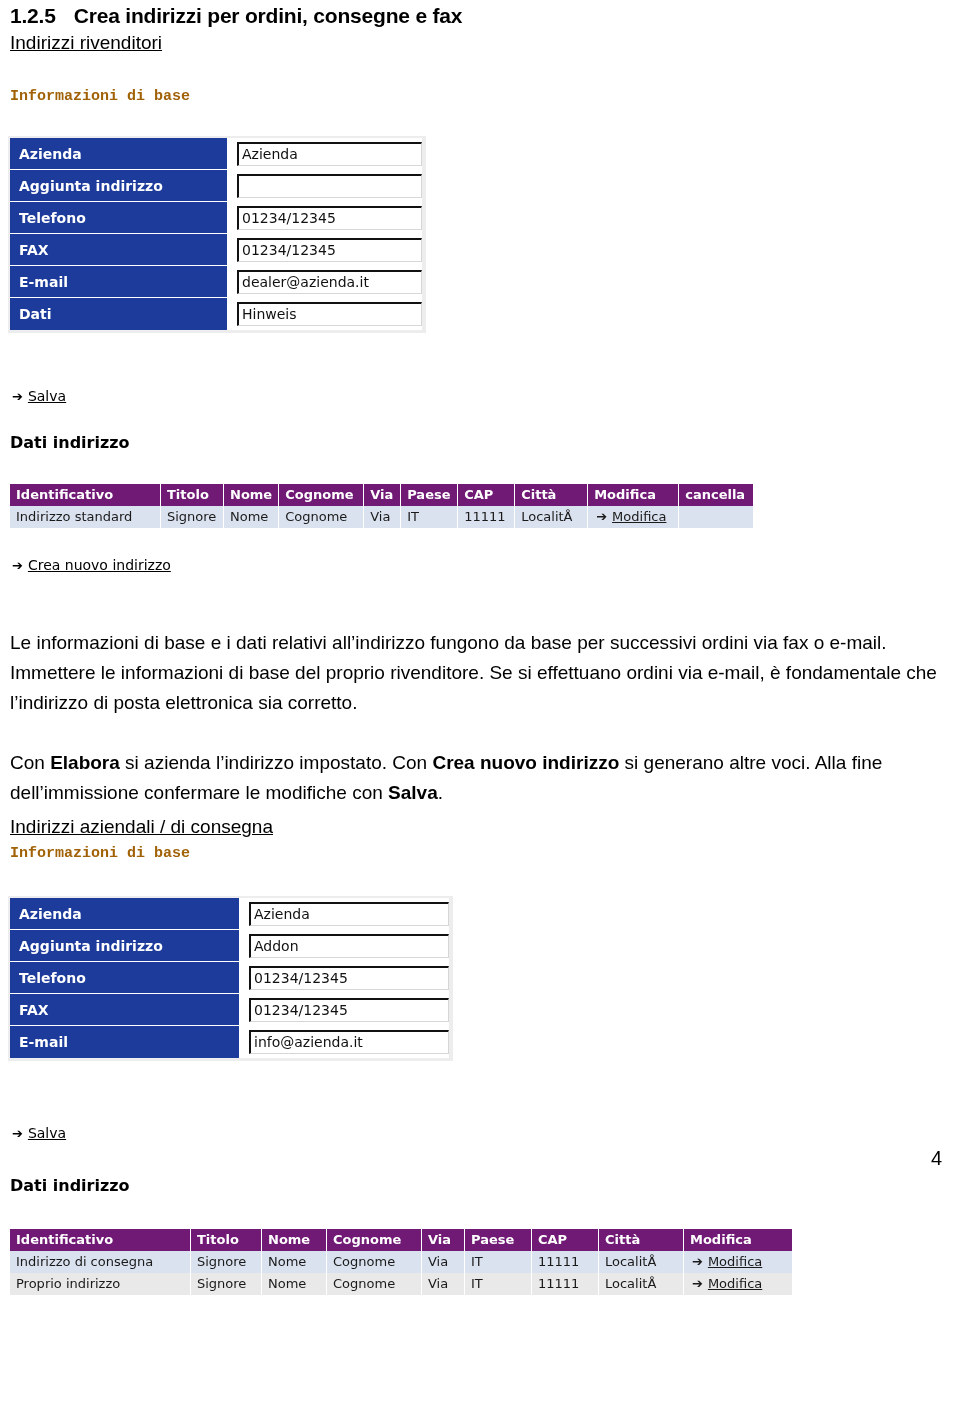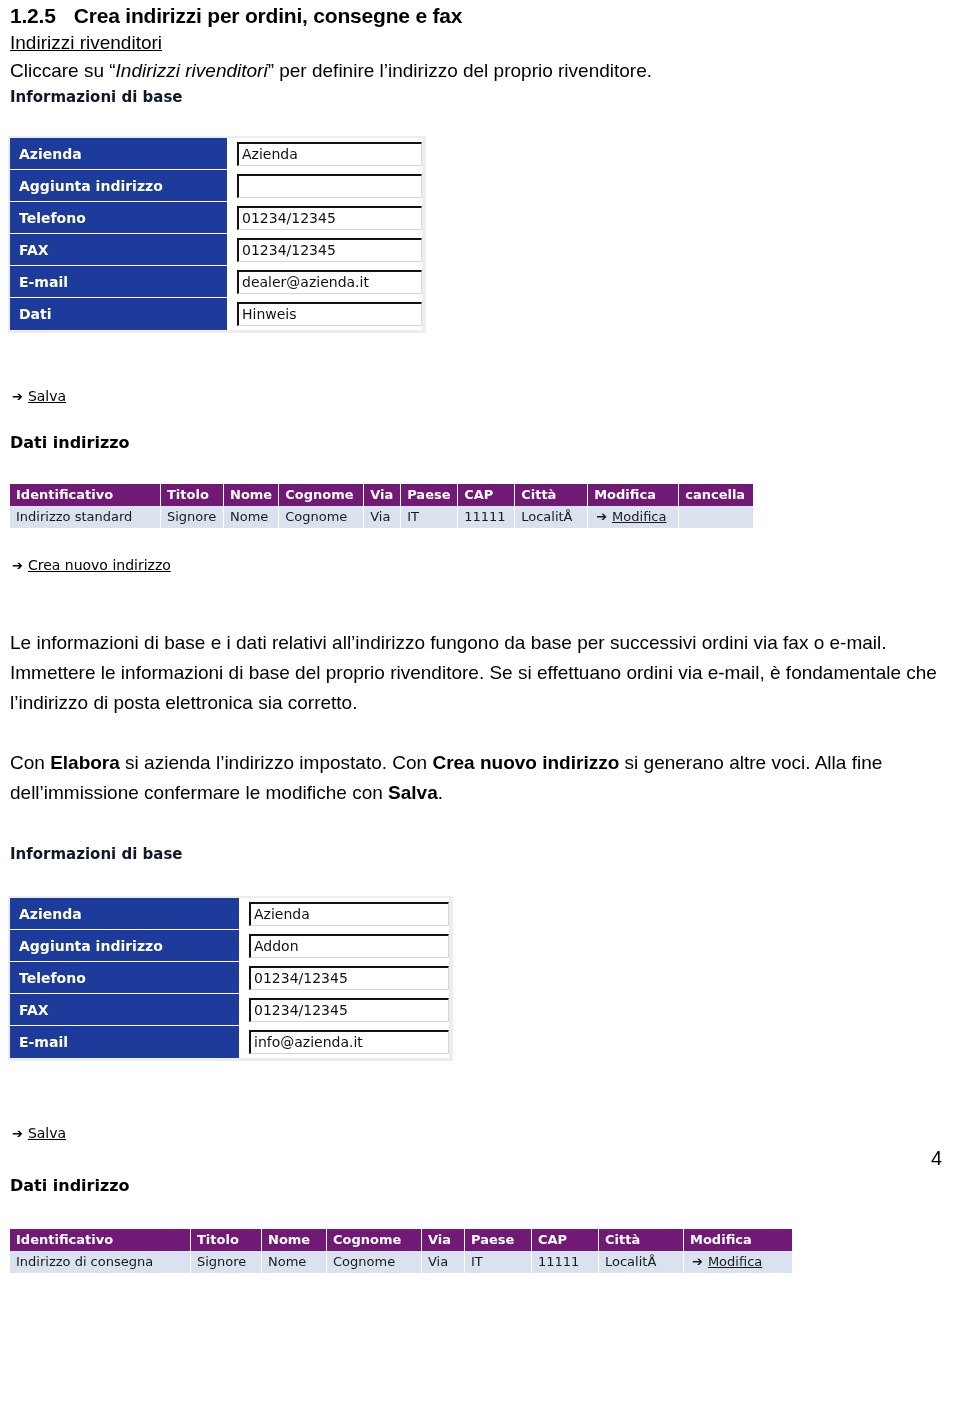--- a/index.html
+++ b/index.html
@@ -52,23 +52,24 @@
   .para i { font-style: italic; }
 
   
   .shot {
     position: absolute;
     font-family: "DejaVu Sans", sans-serif;
   }
   .shot-title {
     font-size: 15px;
     font-weight: bold;
-    color: #0f172a;
+    color: #a16207;
     letter-spacing: 0px;
     white-space: nowrap;
+    font-family: Liberation Mono, monospace;
   }
 
   
   .frm {
     border-collapse: separate;
     border-spacing: 0;
   }
   .frm .lbl {
     background: #1c3b9b;
     color: #ffffff;
@@ -170,23 +171,20 @@
 <body>
 
 <div class="page">
 
   <div class="doc-title">
     <span class="num">1.2.5</span><span>Crea indirizzi per ordini, consegne e fax</span>
   </div>
 
   <div class="subhead" style="top:32px;">Indirizzi rivenditori</div>
 
-  <div class="para" style="top:56px;">
-    <span>Cliccare su “</span><i>Indirizzi rivenditori</i><span>” per definire l’indirizzo del proprio rivenditore.</span>
-  </div>
 
   <div class="shot" style="left:10px; top:88px;">
     <div class="shot-title">Informazioni di base</div>
   </div>
 
   <div class="shot frm-wrap" style="left:8px; top:136px;">
     <table class="frm">
       <tbody id="dealer-form-body">
           <tr>
             <td class="lbl" style="width: 208px;">Azienda</td>
@@ -267,20 +265,21 @@
     </table>
   </div>
 
   <div class="shot arrowlink" style="left:12px; top:557px;">
     <span class="arw">➔</span><span class="lt">Crea nuovo indirizzo</span>
   </div>
 
   <div class="para" style="top:628px;" id="para1"><span>Le informazioni di base e i dati relativi all’indirizzo fungono da base per successivi ordini via fax o e-mail. Immettere le informazioni di base del proprio rivenditore. Se si effettuano ordini via e-mail, è fondamentale che l’indirizzo di posta elettronica sia corretto.</span></div>
   <div class="para" style="top:748px;" id="para2"><span>Con </span><b>Elabora</b><span> si azienda l’indirizzo impostato. Con </span><b>Crea nuovo indirizzo</b><span> si generano altre voci. Alla fine dell’immissione confermare le modifiche con </span><b>Salva</b><span>.</span></div>
 
+  <div class="subhead" style="top:816px;">Indirizzi aziendali / di consegna</div>
 
   <div class="shot" style="left:10px; top:845px;">
     <div class="shot-title">Informazioni di base</div>
   </div>
 
   <div class="shot frm-wrap" style="left:8px; top:896px;">
     <table class="frm">
       <tbody id="company-form-body">
           <tr>
             <td class="lbl" style="width: 220px;">Azienda</td>
@@ -342,18 +341,29 @@
             <td>Indirizzo di consegna</td>
             <td>Signore</td>
             <td>Nome</td>
             <td>Cognome</td>
             <td>Via</td>
             <td>IT</td>
             <td>11111</td>
             <td>LocalitÅ</td>
             <td class="act"><span class="arw">➔</span><span class="lt">Modifica</span></td>
           </tr>
+          <tr class="r-even">
+            <td>Proprio indirizzo</td>
+            <td>Signore</td>
+            <td>Nome</td>
+            <td>Cognome</td>
+            <td>Via</td>
+            <td>IT</td>
+            <td>11111</td>
+            <td>LocalitÅ</td>
+            <td class="act"><span class="arw">➔</span><span class="lt">Modifica</span></td>
+          </tr>
         </tbody>
     </table>
   </div>
 
   <div class="pageno">4</div>
 </div>
 
 </body></html>

